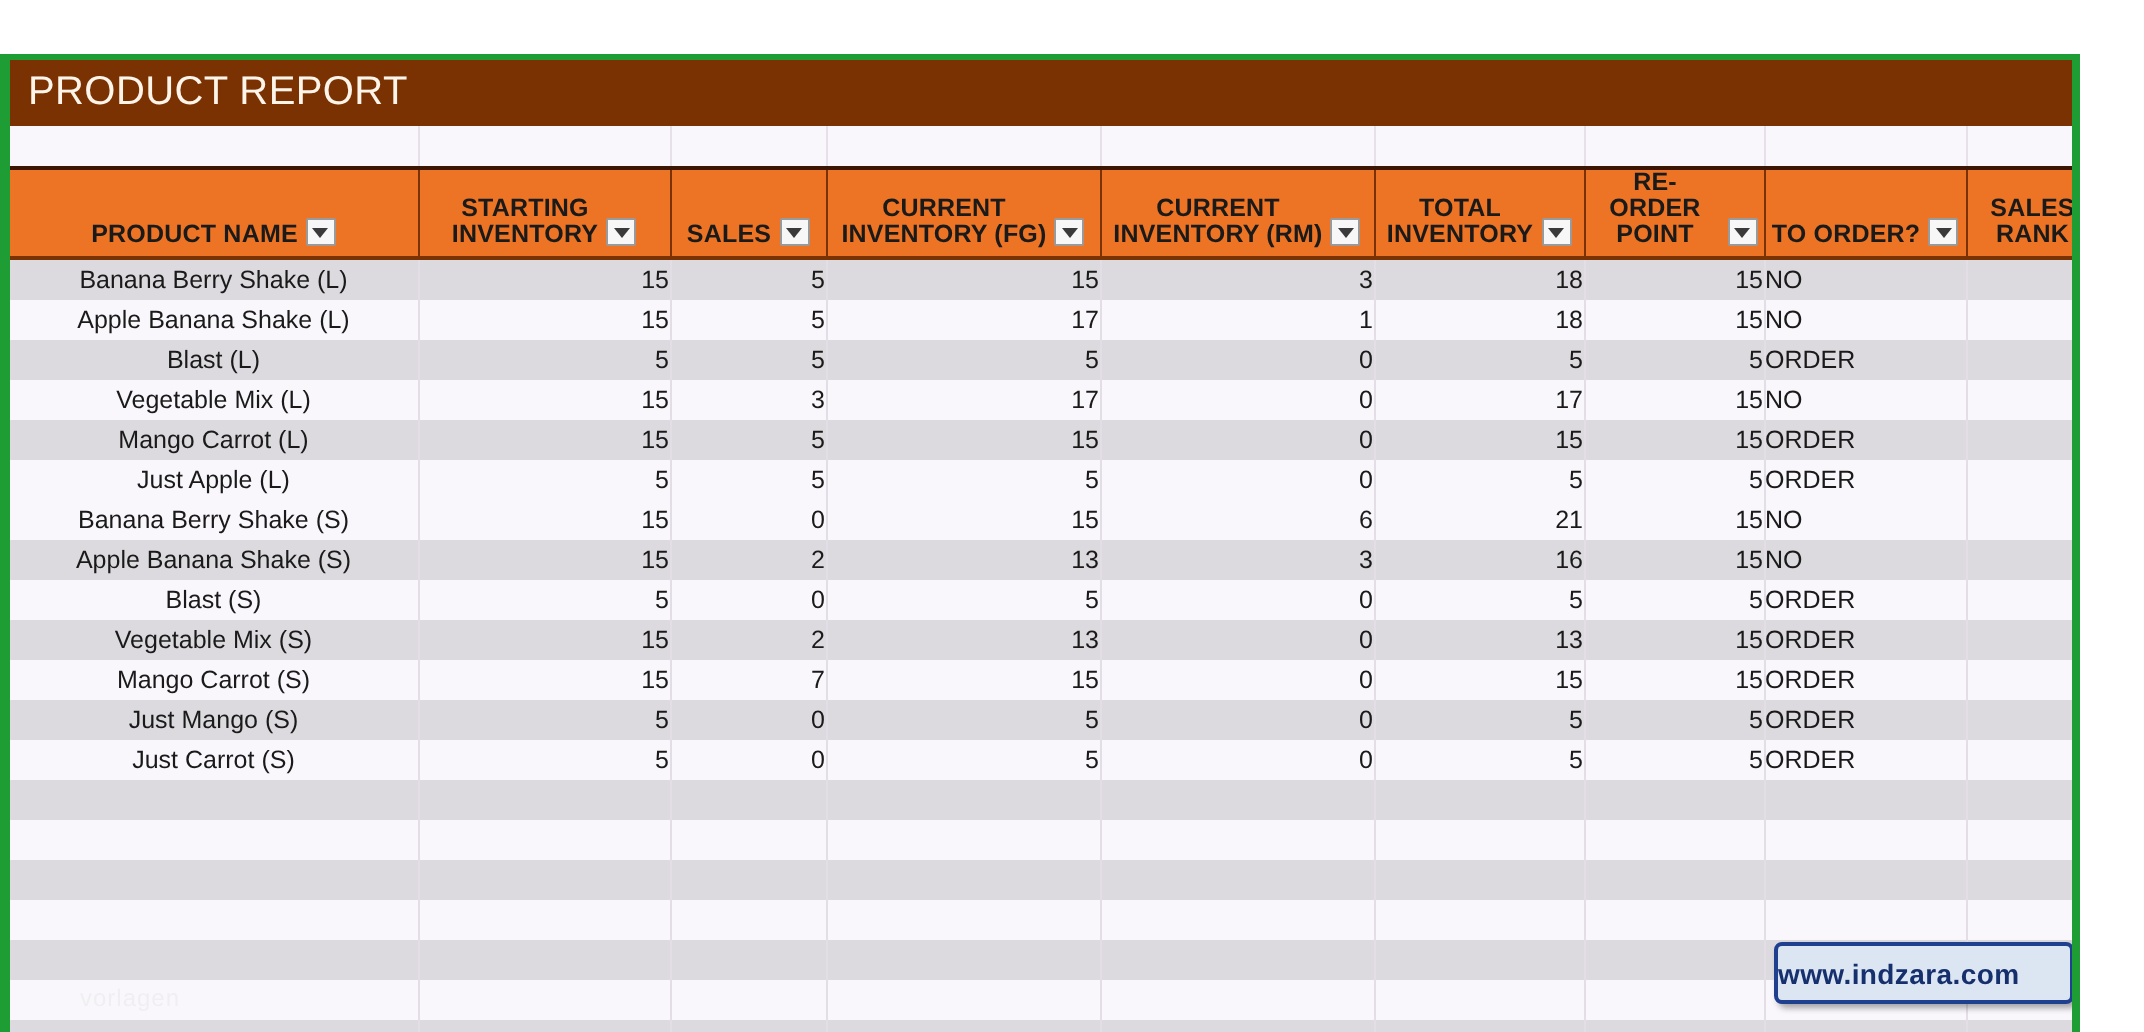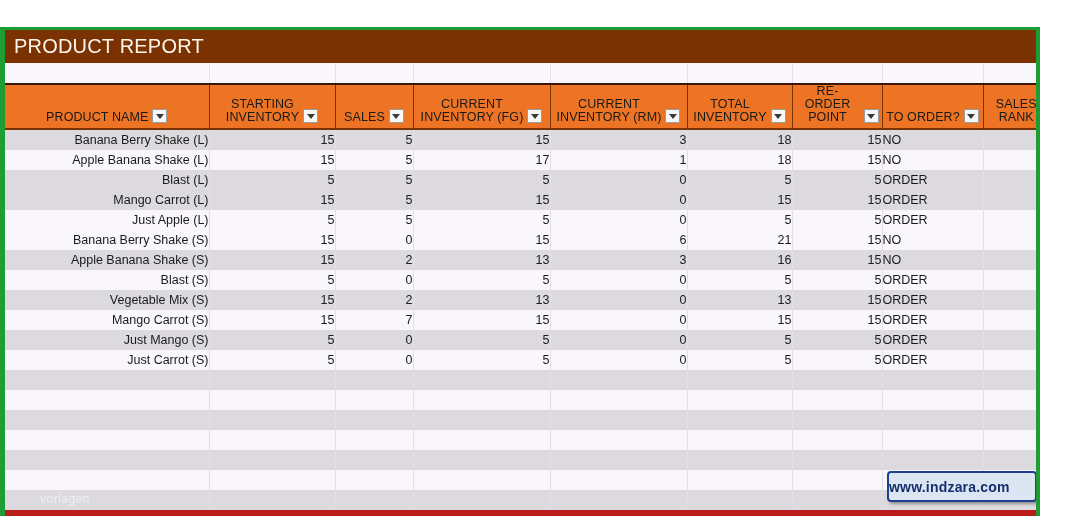--- a/index.html
+++ b/index.html
@@ -88,21 +88,21 @@
     overflow: hidden;
     white-space: nowrap;
   }
 
   
   thead th {
     height: 42px;
     background: #ec7424;
     color: #ffffff;
     font-size: 11.5px;
-    font-weight: normal;
+    font-weight: bold;
     letter-spacing: 0.1px;
     border-right: 1px solid #7b3203;
     border-bottom: 2px solid #7b3203;
     vertical-align: bottom;
     position: relative;
   }
   thead th:first-child { border-left: none; }
   thead th:last-child { border-right: none; }
 
   .hdr-wrap {
@@ -145,21 +145,21 @@
     height: 20px;
     line-height: 20px;
     border-right: 1px solid #e3dde6;
     padding: 0 5px;
   }
   tbody td:last-child { border-right: none; }
 
   tbody tr.band-dark td { background: #dcdade; }
   tbody tr.band-light td { background: #faf7fc; }
 
-  td.c-name  { text-align: right; padding-left: 4px; }
+  td.c-name  { text-align: center; padding-left: 4px; }
   td.c-num   { text-align: right; padding-right: 10px; }
   td.c-text  { }
 
   tbody tr.empty-row td { color: transparent; }
 
   
   #watermark {
     position: absolute;
     left: 35px;
     top: 462px;
@@ -333,20 +333,31 @@
               <td class="c-name">Blast (L)</td>
               <td class="c-num">5</td>
               <td class="c-num">5</td>
               <td class="c-num">5</td>
               <td class="c-num">0</td>
               <td class="c-num">5</td>
               <td class="c-num">5</td>
               <td class="c-text">ORDER</td>
               <td class="c-num">1</td>
             </tr>
+            <tr class="band-light">
+              <td class="c-name">Vegetable Mix (L)</td>
+              <td class="c-num">15</td>
+              <td class="c-num">3</td>
+              <td class="c-num">17</td>
+              <td class="c-num">0</td>
+              <td class="c-num">17</td>
+              <td class="c-num">15</td>
+              <td class="c-text">NO</td>
+              <td class="c-num">4</td>
+            </tr>
             <tr class="band-dark">
               <td class="c-name">Mango Carrot (L)</td>
               <td class="c-num">15</td>
               <td class="c-num">5</td>
               <td class="c-num">15</td>
               <td class="c-num">0</td>
               <td class="c-num">15</td>
               <td class="c-num">15</td>
               <td class="c-text">ORDER</td>
               <td class="c-num">5</td>

